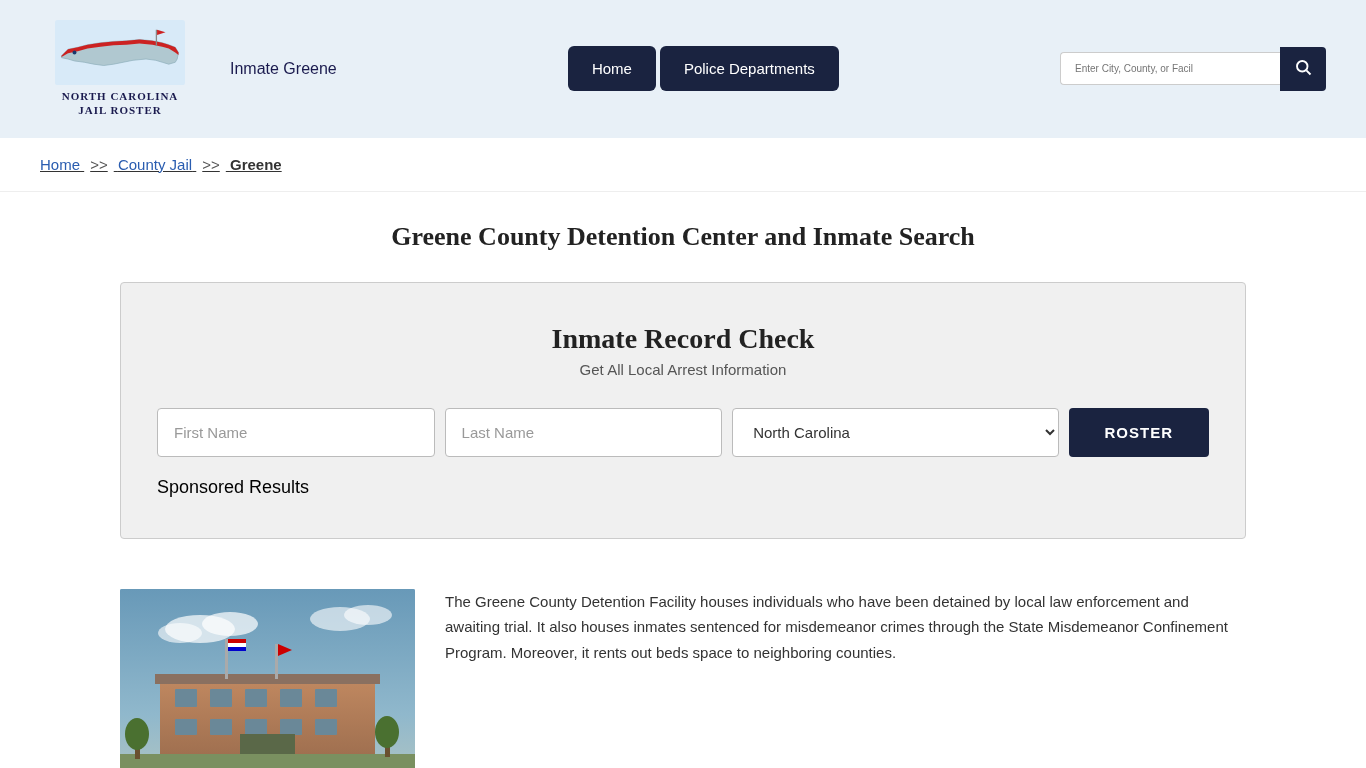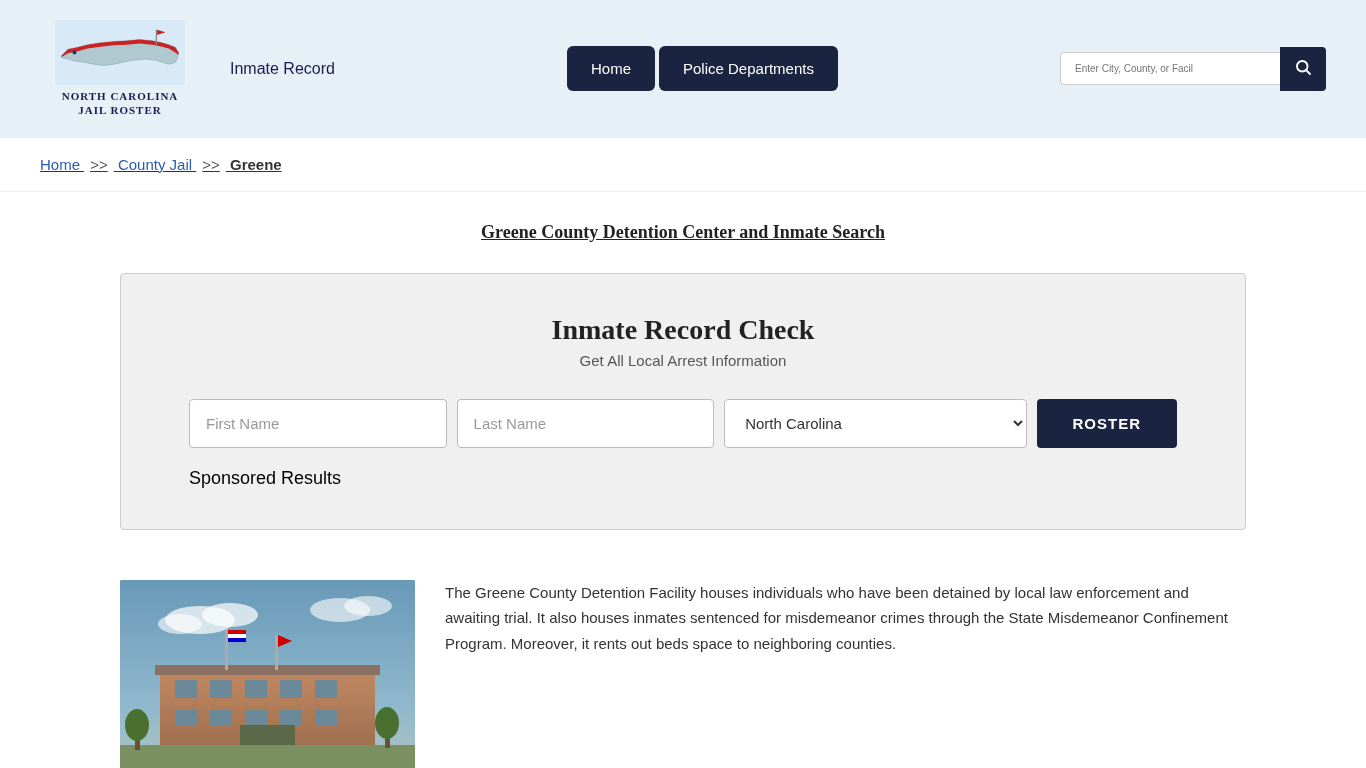--- a/index.html
+++ b/index.html
@@ -90,34 +90,33 @@
     .breadcrumb a { color: #2a5db0; text-decoration: none; }
     .breadcrumb .sep { color: #555; margin: 0 6px; }
     .breadcrumb .current { font-weight: bold; color: #333; }
 
     
     .page-title-area {
       text-align: center;
       padding: 30px 40px 20px;
     }
     .page-title {
-      font-size: 18px;
+      font-size: 26px;
       font-weight: bold;
       color: #222;
       font-family: Georgia, serif;
-      text-decoration: underline;
     }
 
     
     .record-check-box {
       margin: 10px 120px 30px;
       background: #f0f0f0;
       border: 1px solid #ccc;
       border-radius: 4px;
-      padding: 40px 68px 40px;
+      padding: 40px 36px 40px;
     }
     .record-check-title {
       text-align: center;
       font-size: 28px;
       font-weight: bold;
       color: #222;
       font-family: Georgia, serif;
       margin-bottom: 6px;
     }
     .record-check-subtitle {
@@ -229,21 +228,21 @@
       <polygon points="157,15 170,19 157,23" fill="#cc2222"></polygon>
 
       <circle cx="30" cy="50" r="3" fill="#1a3a6e"></circle>
     </svg>
     <div class="logo-text">
       <span>NORTH CAROLINA</span><br>
       <span>JAIL ROSTER</span>
     </div>
   </div>
 
-  <a href="#" class="inmate-search-link">Inmate Record</a>
+  <a href="#" class="inmate-search-link">Inmate Greene</a>
 
   <nav class="nav-buttons">
     <button class="nav-btn">Home</button>
     <button class="nav-btn">Police Departments</button>
   </nav>
 
   <div class="search-area">
     <input class="search-input" type="text" placeholder="Enter City, County, or Facil" style="">
     <button class="search-btn">
       <svg width="18" height="18" viewBox="0 0 24 24" fill="none" stroke="white" stroke-width="2.5">

